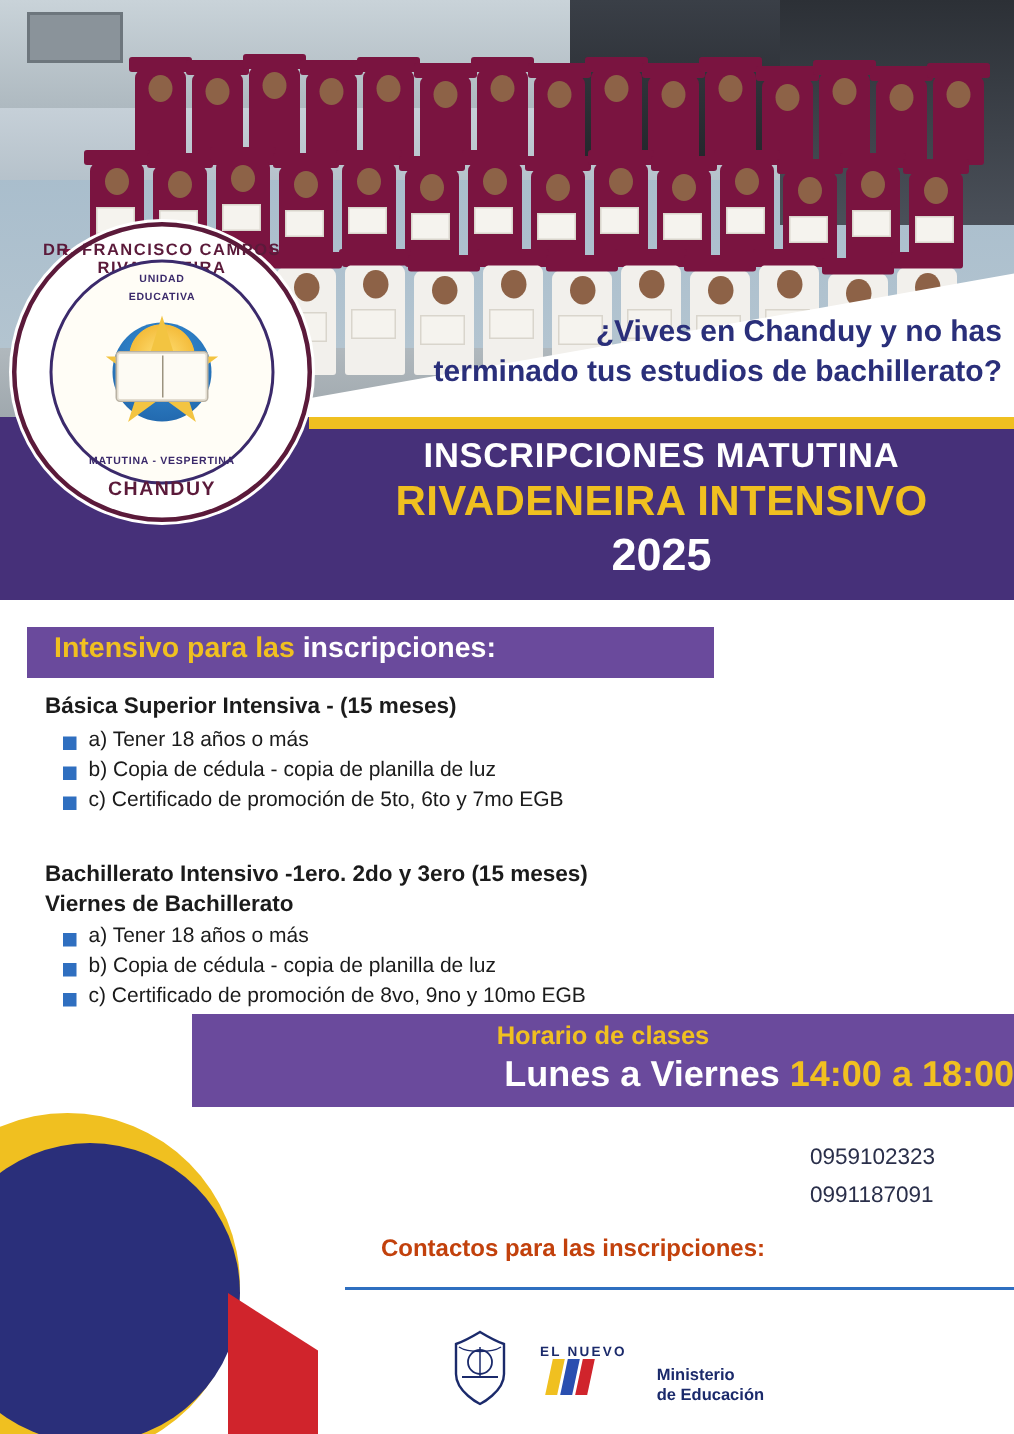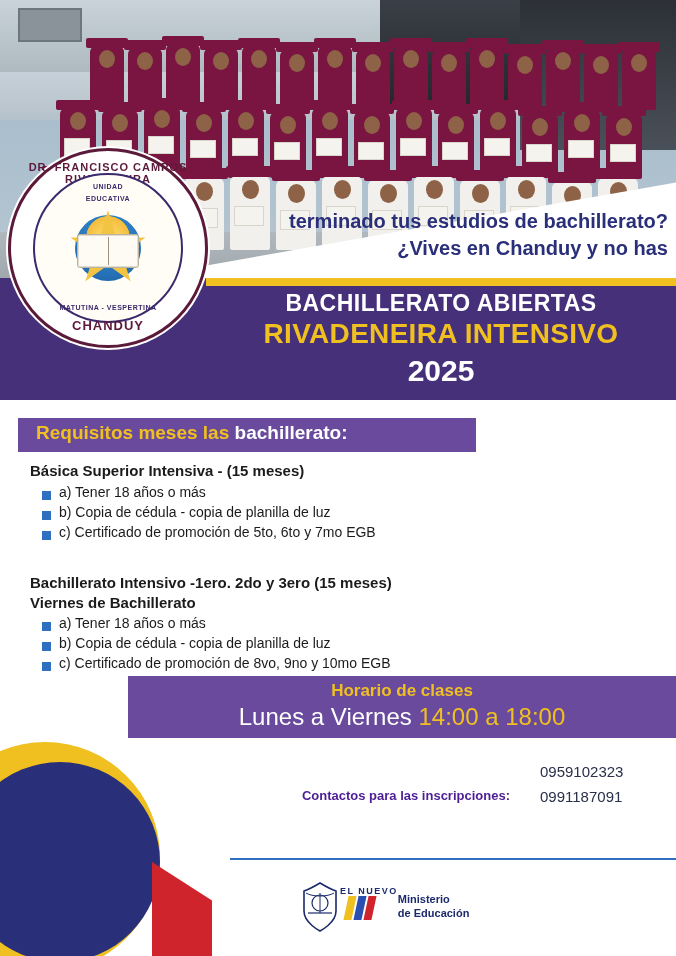--- a/index.html
+++ b/index.html
@@ -168,29 +168,29 @@
   
   .horario {
     position:absolute; left: 128px; top: 676px; width: 548px; height: 62px;
     background: #6a4a9c; z-index: 10;
   }
   .horario-l1 {
     position:absolute; left: 128px; top: 681px; width: 548px; text-align:center;
     color: #f0c020; font-size: 17px; font-weight: bold; z-index: 11;
   }
   .horario-l2 {
-    position:absolute; left: 128px; top: 703px; width: 548px; text-align:center;
-    color: #ffffff; font-size: 24px; font-weight: normal; z-index: 11;
+    position:absolute; left: 128px; top: 703px; width: 548px; text-align:right;
+    color: #ffffff; font-size: 24px; font-weight: bold; z-index: 11;
   }
   .horario-l2 .hl { color: #f0c020; }
 
   
   .contact-label {
-    position:absolute; left: 130px; top: 788px; width: 380px; text-align:right;
-    font-size: 13px; font-weight: bold; color:#4c1d95;
+    position:absolute; left: 130px; top: 824px; width: 380px; text-align:right;
+    font-size: 16px; font-weight: bold; color:#c2410c;
   }
   .contact-nums {
     position:absolute; left: 540px; top: 760px; width: 150px;
     font-size: 15px; color: #2a2f4a; line-height: 1.65;
   }
 
   
   .deco-yellow {
     position:absolute; left: -70px; top: 742px; width: 230px; height: 230px;
     border-radius: 50%; background: #f0c020; z-index: 2;
@@ -205,21 +205,21 @@
     clip-path: polygon(0 0, 100% 40%, 100% 100%, 0 100%);
   }
 
   
   .footer-line {
     position:absolute; left: 230px; top: 858px; width: 446px; height: 2px;
     background: #2f6fc0; z-index: 5;
   }
   .footer {
     position:absolute; left: 300px; top: 876px; width: 376px; height: 62px;
-    display:flex; align-items:center; gap: 0; z-index: 6;
+    display:flex; align-items:flex-end; gap: 20px; z-index: 6;
   }
   .coat {
     width: 40px; height: 52px; position: relative; flex: 0 0 auto;
   }
   .coat svg { display:block; }
   .ec-block { line-height: 1; }
   .ec-nuevo {
     font-size: 9px; font-weight: bold; color: #1b2a6b; letter-spacing: 1.5px;
   }
   .ec-word {
@@ -426,33 +426,33 @@
       <div class="seal-core">
         <div class="seal-star"></div>
         <div class="seal-book"></div>
       </div>
       <div class="seal-ring-label" style="bottom:10px;">MATUTINA - VESPERTINA</div>
     </div>
     <div class="seal-text-bot">CHANDUY</div>
   </div>
 
   <div class="question">
+    <div>¿Vives en Chanduy y no has</div>
     <div>terminado tus estudios de bachillerato?</div>
-    <div>¿Vives en Chanduy y no has</div>
   </div>
 
   <div class="banner"></div>
   <div class="banner-gold-bar"></div>
-  <div class="banner-title1">BACHILLERATO ABIERTAS</div>
+  <div class="banner-title1">INSCRIPCIONES MATUTINA</div>
   <div class="banner-title2">RIVADENEIRA INTENSIVO</div>
   <div class="banner-year">2025</div>
 
   <div class="req-bar"></div>
   <div class="req-bar-text">
-    <span class="hl">Requisitos meses las</span><span> bachillerato:</span>
+    <span class="hl">Intensivo para las</span><span> inscripciones:</span>
   </div>
 
   <div class="sec sec-title" style="top:462px;">Básica Superior Intensiva - (15 meses)</div>
   <div class="bullets" style="top:484px;">
     <div class="bullet-row">
       <span class="sq"></span>
       <span>a) Tener 18 años o más</span>
     </div>
     <div class="bullet-row">
       <span class="sq"></span>

